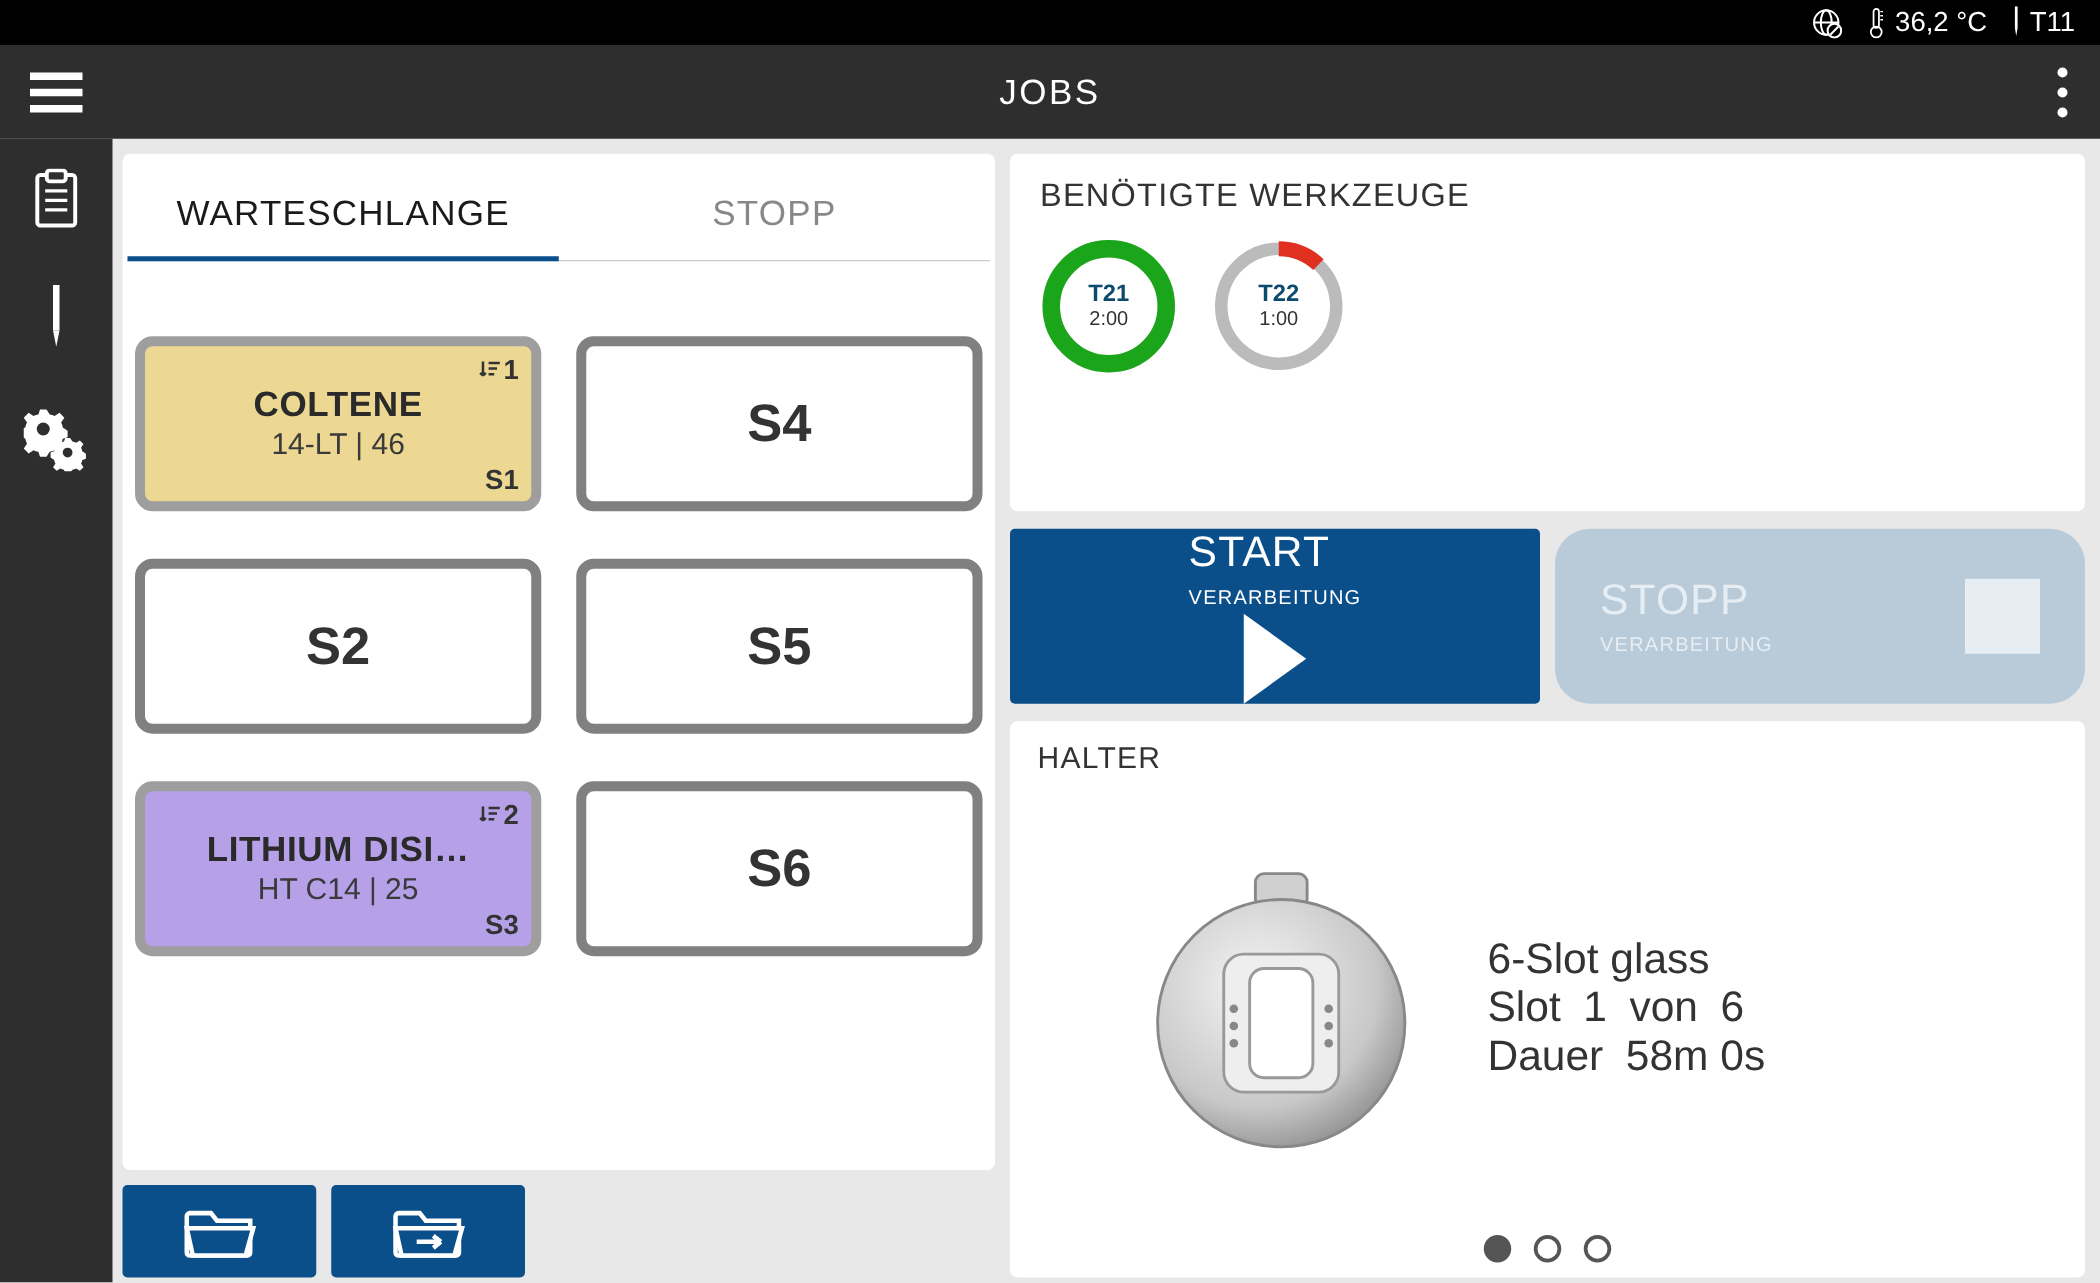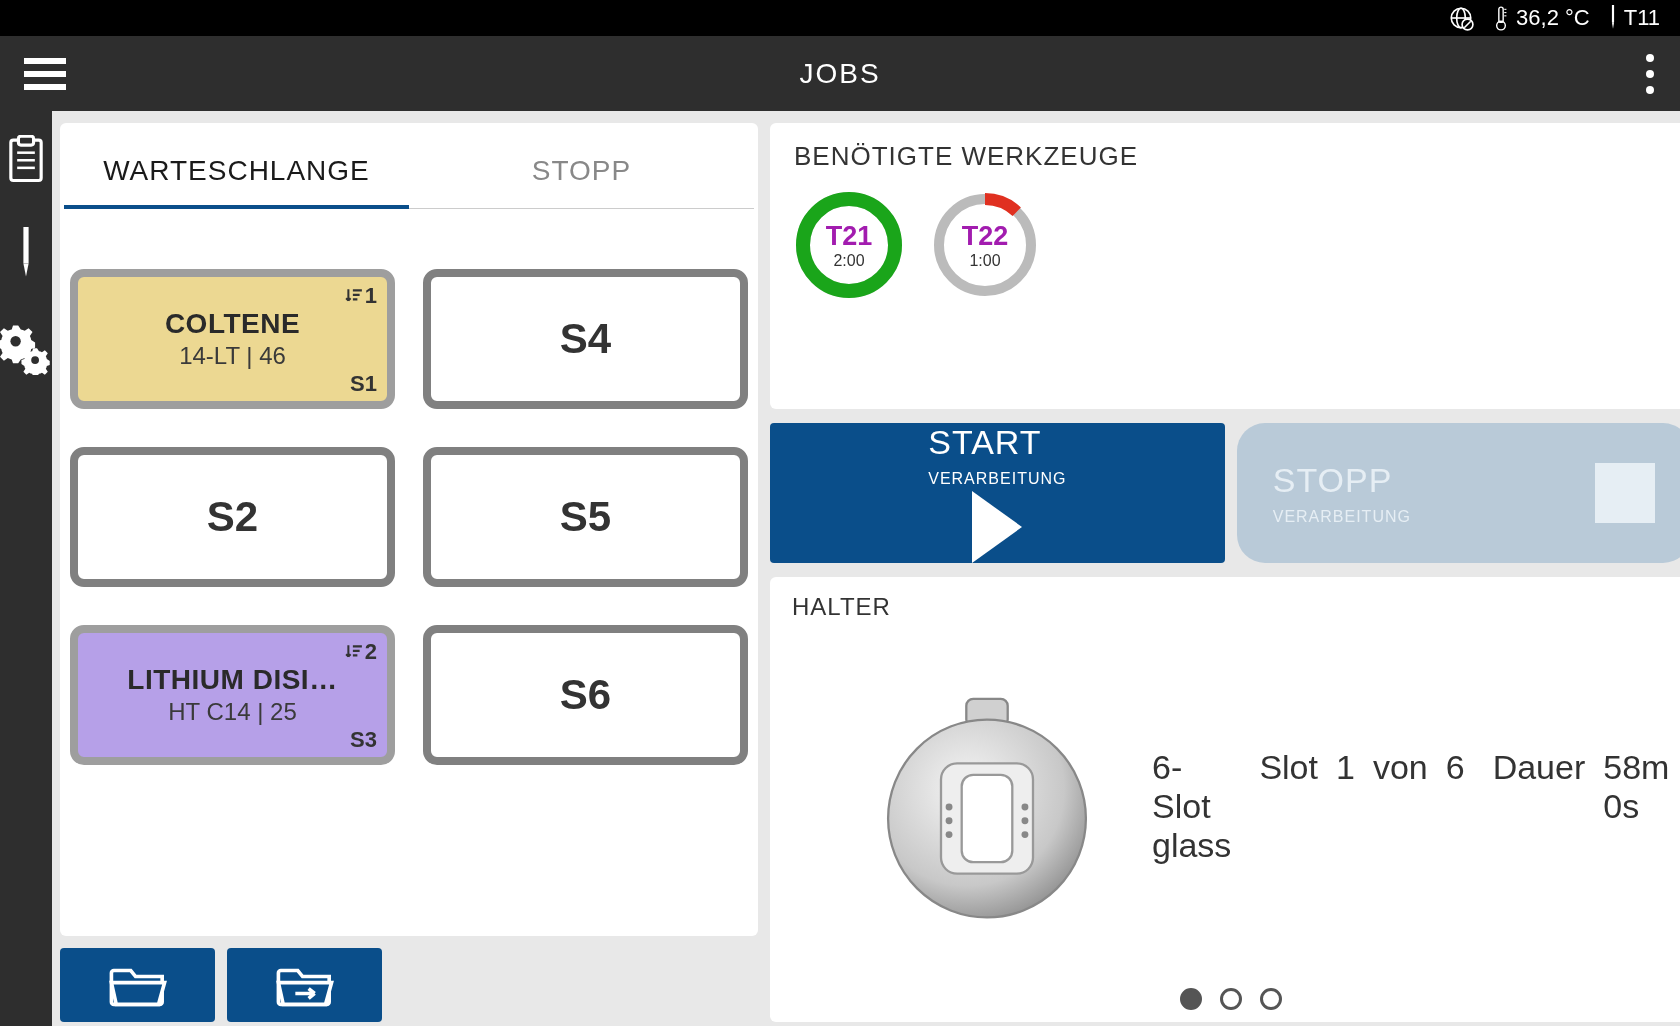--- a/index.html
+++ b/index.html
@@ -43,37 +43,37 @@
 .action-btn { width: 155px; height: 74px; background: #0a4e8a; display: flex; align-items: center; justify-content: center; cursor: pointer; border-radius: 4px; }
 
 .right-col { flex: 1; display: flex; flex-direction: column; gap: 14px; }
 .tools-card { background: #fff; border-radius: 6px; padding: 18px 24px; height: 286px; }
 .tools-title { font-size: 26px; letter-spacing: 1px; color: #333; margin-bottom: 18px; }
 .tool-gauges { display: flex; gap: 26px; }
 .gauge-wrap { text-align: center; }
 .gauge { width: 110px; height: 110px; position: relative; }
 .gauge svg { transform: rotate(-90deg); }
 .gauge-center { position: absolute; inset: 0; display: flex; flex-direction: column; justify-content: center; align-items: center; }
-.gauge-name { font-size: 27px; font-weight: 700; color: #a21caf; }
+.gauge-name { font-size: 19px; font-weight: 700; color: #0c4a6e; }
 .gauge-time { font-size: 16px; color: #333; }
 
 .control-row { display: flex; gap: 12px; }
 .control-btn { flex: 1; height: 140px; display: flex; align-items: center; justify-content: space-between; padding: 0 36px; cursor: pointer; border-radius: 4px; }
 .control-btn .ctl-text .ctl-line1 { font-size: 34px; font-weight: 500; letter-spacing: 1px; }
 .control-btn .ctl-text .ctl-line2 { font-size: 16px; letter-spacing: 1px; margin-top: 8px; }
 .start-btn { background: #0a4e8a; color: #fff; flex-direction: column; }
 .stop-btn { background: #b9cad8; color: #e6eef4; border-radius: 28px; }
 .play-icon { width: 0; height: 0; border-left: 50px solid #fff; border-top: 36px solid transparent; border-bottom: 36px solid transparent; }
 .stop-icon { width: 60px; height: 60px; background: #e6eef4; }
 
 .holder-card { background: #fff; border-radius: 6px; padding: 16px 22px 12px; flex: 1; display: flex; flex-direction: column; }
 .holder-title { font-size: 24px; letter-spacing: 1px; color: #333; margin-bottom: 8px; }
 .holder-body { flex: 1; display: flex; align-items: center; gap: 50px; padding-left: 80px; }
 .holder-illus { width: 230px; height: 230px; position: relative; }
-.holder-info { display: flex; flex-direction: row; gap: 28px; font-size: 34px; color: #333; }
+.holder-info { display: flex; flex-direction: column; font-size: 34px; color: #333; }
 .holder-info .row { display: flex; gap: 18px; }
 .pager { display: flex; justify-content: center; gap: 18px; margin-top: 4px; }
 .pager-dot { width: 22px; height: 22px; border: 3px solid #555; border-radius: 50%; cursor: pointer; }
 .pager-dot.active { background: #555; }
 </style>
 </head>
 <body>
 
 <div class="top-status-bar">
   <div class="status-item">

